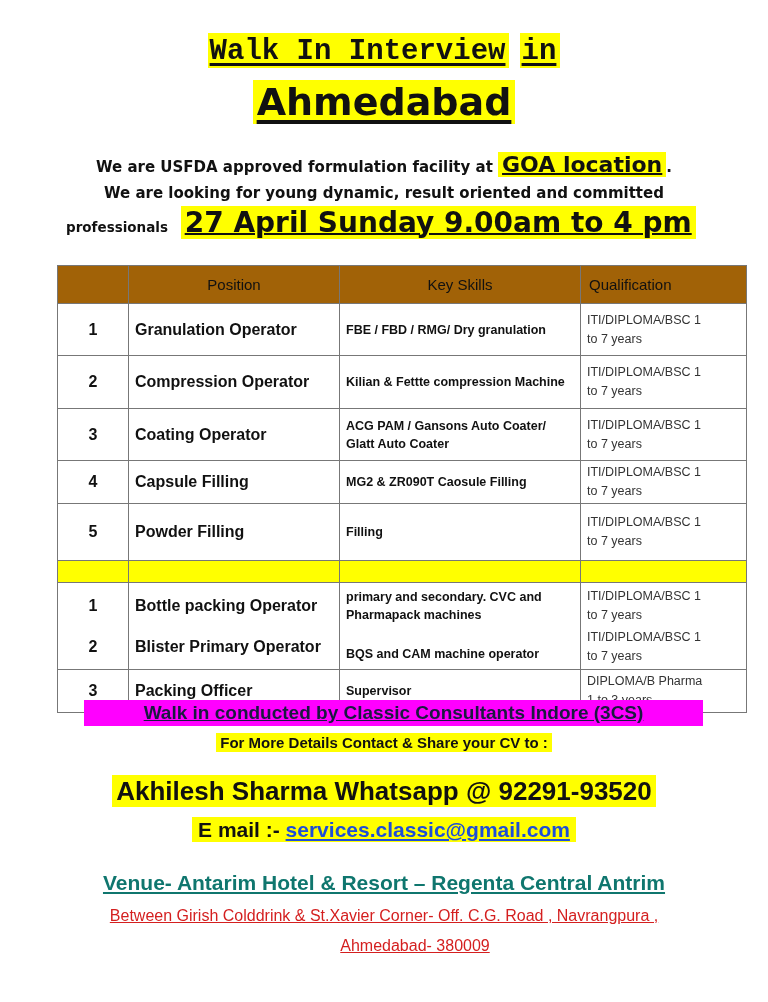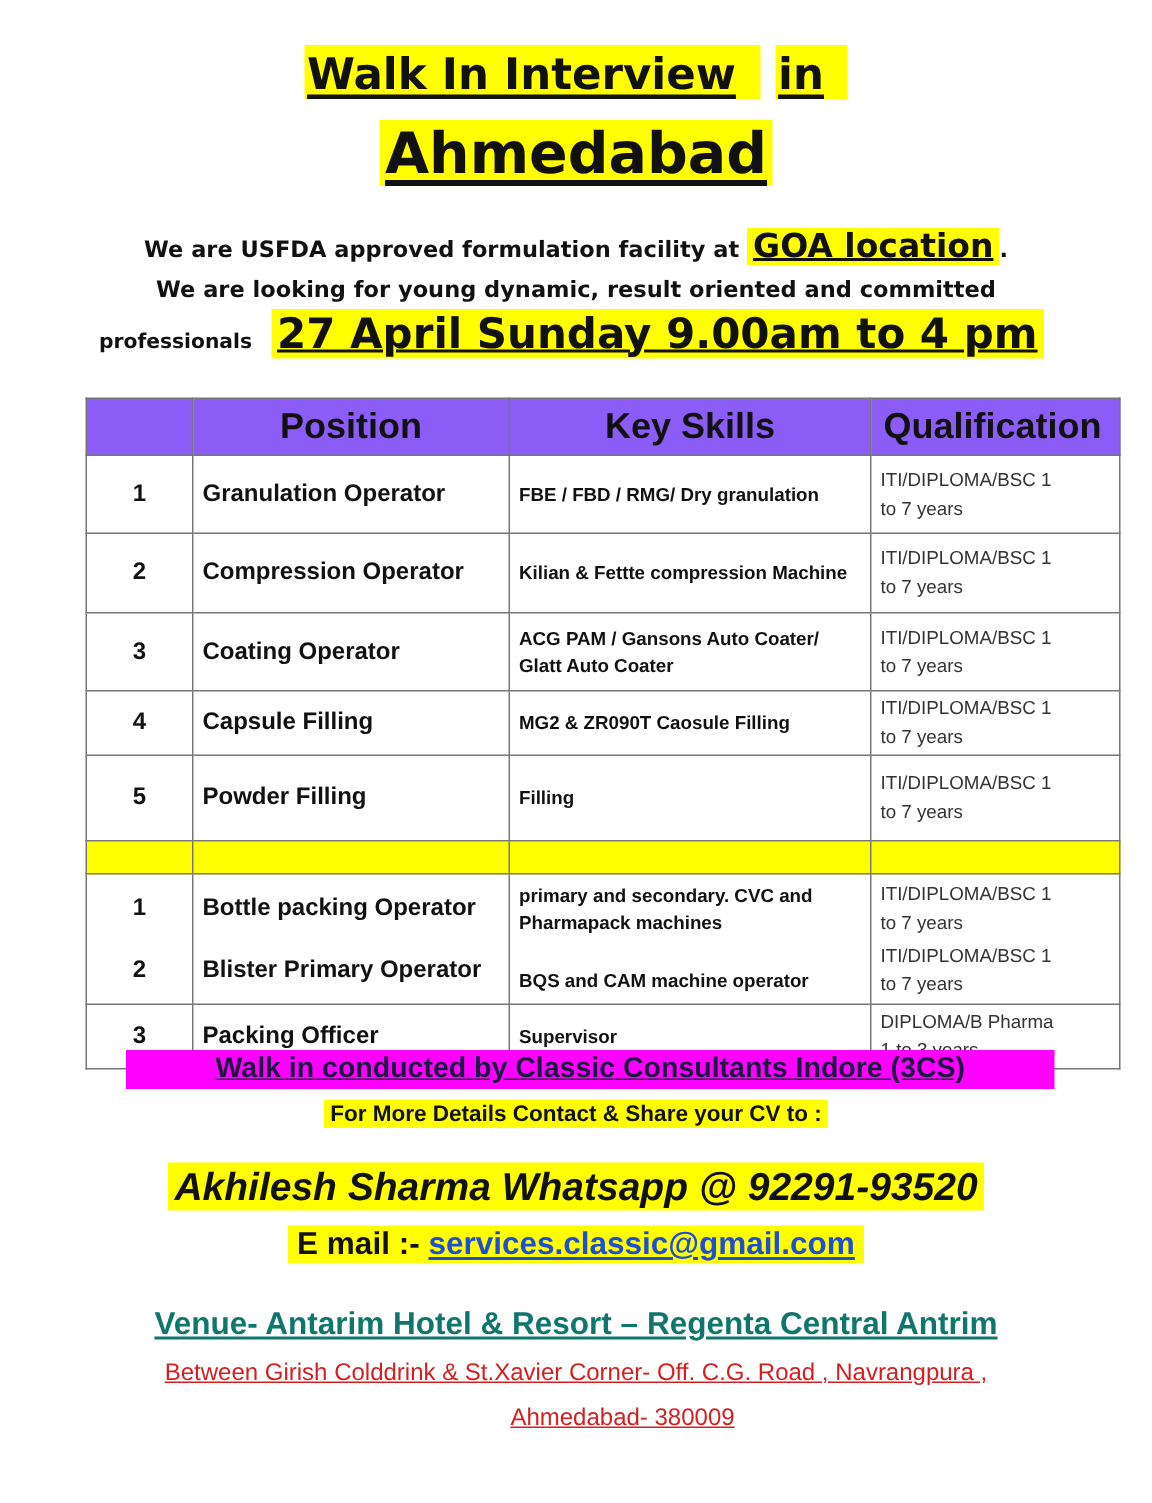--- a/index.html
+++ b/index.html
@@ -1,49 +1,49 @@
 <!DOCTYPE html>
 <html><head>
 <meta charset="utf-8">
 <style>
   html, body { margin:0; padding:0; background:#ffffff; }
   body { width:768px; height:1002px; position:relative; overflow:hidden; font-family:"Liberation Sans", sans-serif; color:#111; }
   .hl { background:#ffff00; }
   .center { position:absolute; left:0; width:768px; text-align:center; }
   .title1 { top:32px; font-size:29px; font-weight:bold; font-family:"DejaVu Sans", sans-serif; letter-spacing:0px; }
-  .title1 span { padding:2px 16px 0 2px; text-decoration:underline; text-decoration-thickness:3px; text-underline-offset:4px; }
+  .title1 span { padding:2px 4px 0 2px; text-decoration:underline; text-decoration-thickness:3px; text-underline-offset:4px;font-family:Liberation Mono, monospace; }
   .title2 { top:80px; font-size:38px; font-weight:bold; font-family:"DejaVu Sans", sans-serif; }
   .title2 span { padding:0 4px; text-decoration:underline; text-decoration-thickness:4px; text-underline-offset:5px; }
   .line1 { top:152px; font-size:15px; font-weight:bold; font-family:"DejaVu Sans", sans-serif; }
   .goa { font-size:22px; text-decoration:underline; text-decoration-thickness:2px; padding:0 4px; }
   .line2 { top:184px; font-size:15px; font-weight:bold; font-family:"DejaVu Sans", sans-serif; }
   .line3 { position:absolute; top:206px; left:66px; font-size:13.5px; font-weight:bold; font-family:"DejaVu Sans", sans-serif; }
   .date { font-size:28px; text-decoration:underline; text-decoration-thickness:2px; padding:0 4px; margin-left:8px; }
   table.jobs { position:absolute; top:265px; left:57px; width:690px; border-collapse:collapse; font-family:"Liberation Sans", sans-serif; }
   table.jobs td, table.jobs th { border:1.5px solid #777; padding:2px 6px; vertical-align:middle; }
-  table.jobs th { background:#8b5cf6; font-size:24px; font-weight:bold; height:33px; text-align:center; }
+  table.jobs th { background:#a16207; font-size:15px; font-weight:normal; height:33px; text-align:center; }
   table.jobs th.q { text-align:left; padding-left:8px; }
   .c-num { width:58px; text-align:center; font-size:16px; font-weight:bold; }
   .c-pos { width:198px; font-size:16px; font-weight:bold; }
   .c-skill { width:228px; font-size:12.5px; font-weight:bold; line-height:18px; }
   .c-qual { font-size:12.5px; line-height:19px; color:#333; }
   tr.r1 td { height:47px; } tr.r2 td { height:48px; } tr.r3 td { height:47px; } tr.r4 td { height:38px; } tr.r5 td { height:52px; }
   tr.sep td { height:17px; background:#ffff00; }
   tr.double td { height:82px; }
   tr.last td { height:36px; }
   .stack { display:flex; flex-direction:column; justify-content:space-between; height:82px; }
   .stack div { height:41px; display:flex; align-items:center; }
   .stack.skill div:last-child { align-items:flex-end; padding-bottom:4px; height:37px; }
   .stack.qual div { flex-direction:column; align-items:flex-start; justify-content:center; }
   .stack.num div { justify-content:center; }
   .conducted { position:absolute; top:700px; left:84px; width:619px; height:26px; background:#ff00ff; text-align:center; font-size:19px; font-weight:bold; color:#1a1a40; line-height:26px; text-decoration:underline; }
   .moredet { top:734px; font-size:15px; font-weight:bold; }
   .moredet span { padding:1px 4px; }
   .contact { top:776px; font-size:26px; font-weight:bold; }
-  .contact span { padding:1px 4px;font-style:italic; }
+  .contact span { padding:1px 4px; }
   .email { top:818px; font-size:21px; font-weight:bold; }
   .email span.box { padding:1px 6px; }
   .email a { color:#1d4ed8; text-decoration:underline; }
   .venue { top:871px; font-size:21px; font-weight:bold; color:#0f766e; text-decoration:underline; }
   .addr1 { top:907px; font-size:16px; color:#d41f1f; text-decoration:underline; }
   .addr2 { top:937px; font-size:16px; color:#d41f1f; text-decoration:underline;margin-left:31px; }
 </style>
 </head>
 <body>
 

